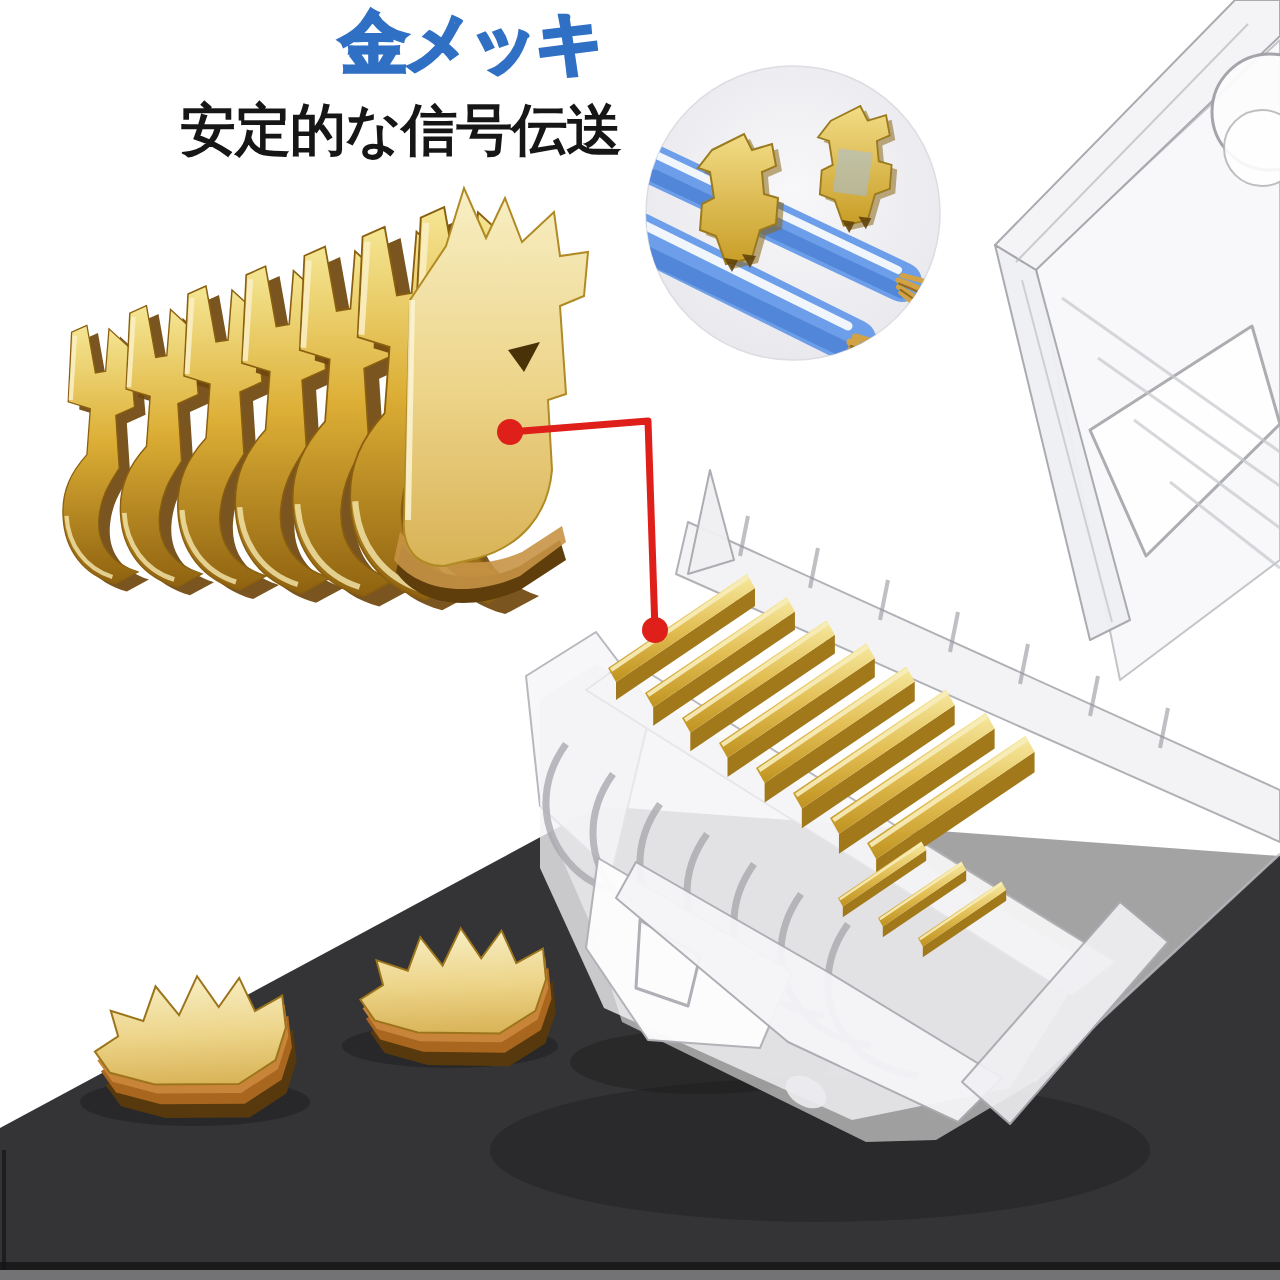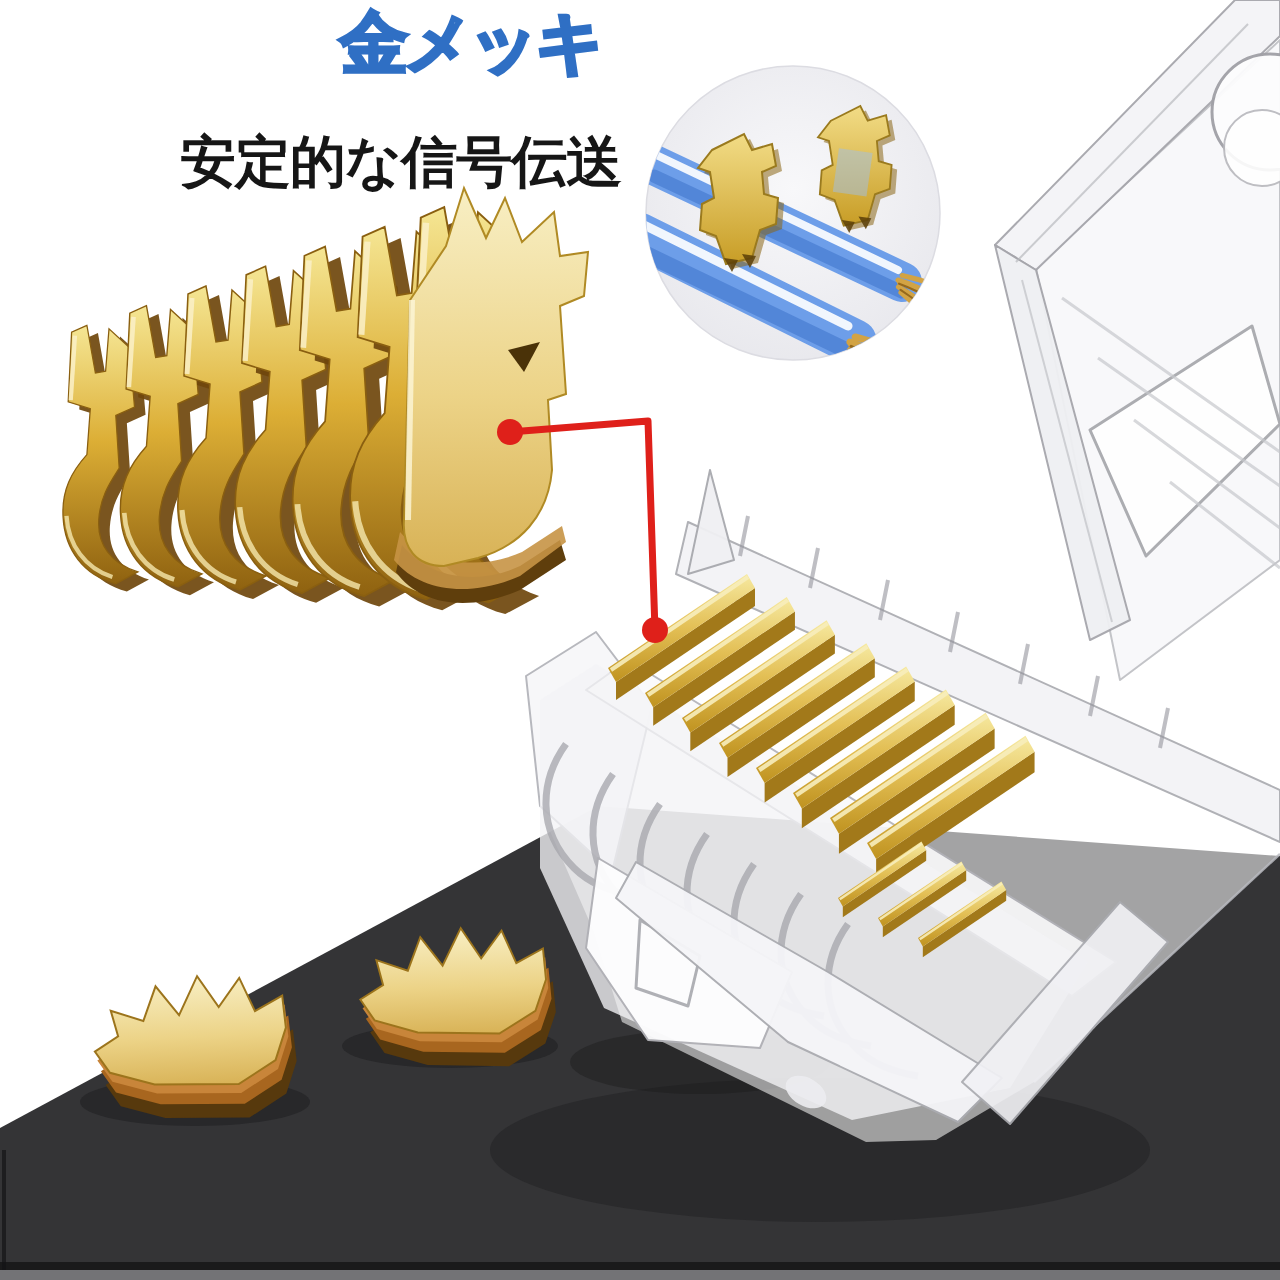--- a/index.html
+++ b/index.html
@@ -11,21 +11,21 @@
     position:absolute;left:340px;top:0px;
     font-size:68px;font-weight:700;letter-spacing:-4px;line-height:1.25;
     color:#f3f9ff;
     -webkit-text-stroke:3.5px #2f6fc4;
     text-shadow:0 0 2px rgba(70,120,200,.45);
     white-space:nowrap;z-index:5;
   }
   .subtitle{
     position:absolute;left:180px;top:96px;
     font-size:56px;font-weight:800;letter-spacing:-1px;line-height:1.2;
-    color:#161616;white-space:nowrap;z-index:5;margin-top:32px;
+    color:#161616;white-space:nowrap;z-index:5;
   }
 </style>
 </head>
 <body>
 
 <div class="stage">
 
   <div class="title">金メッキ</div>
   <div class="subtitle">安定的な信号伝送</div>
 

